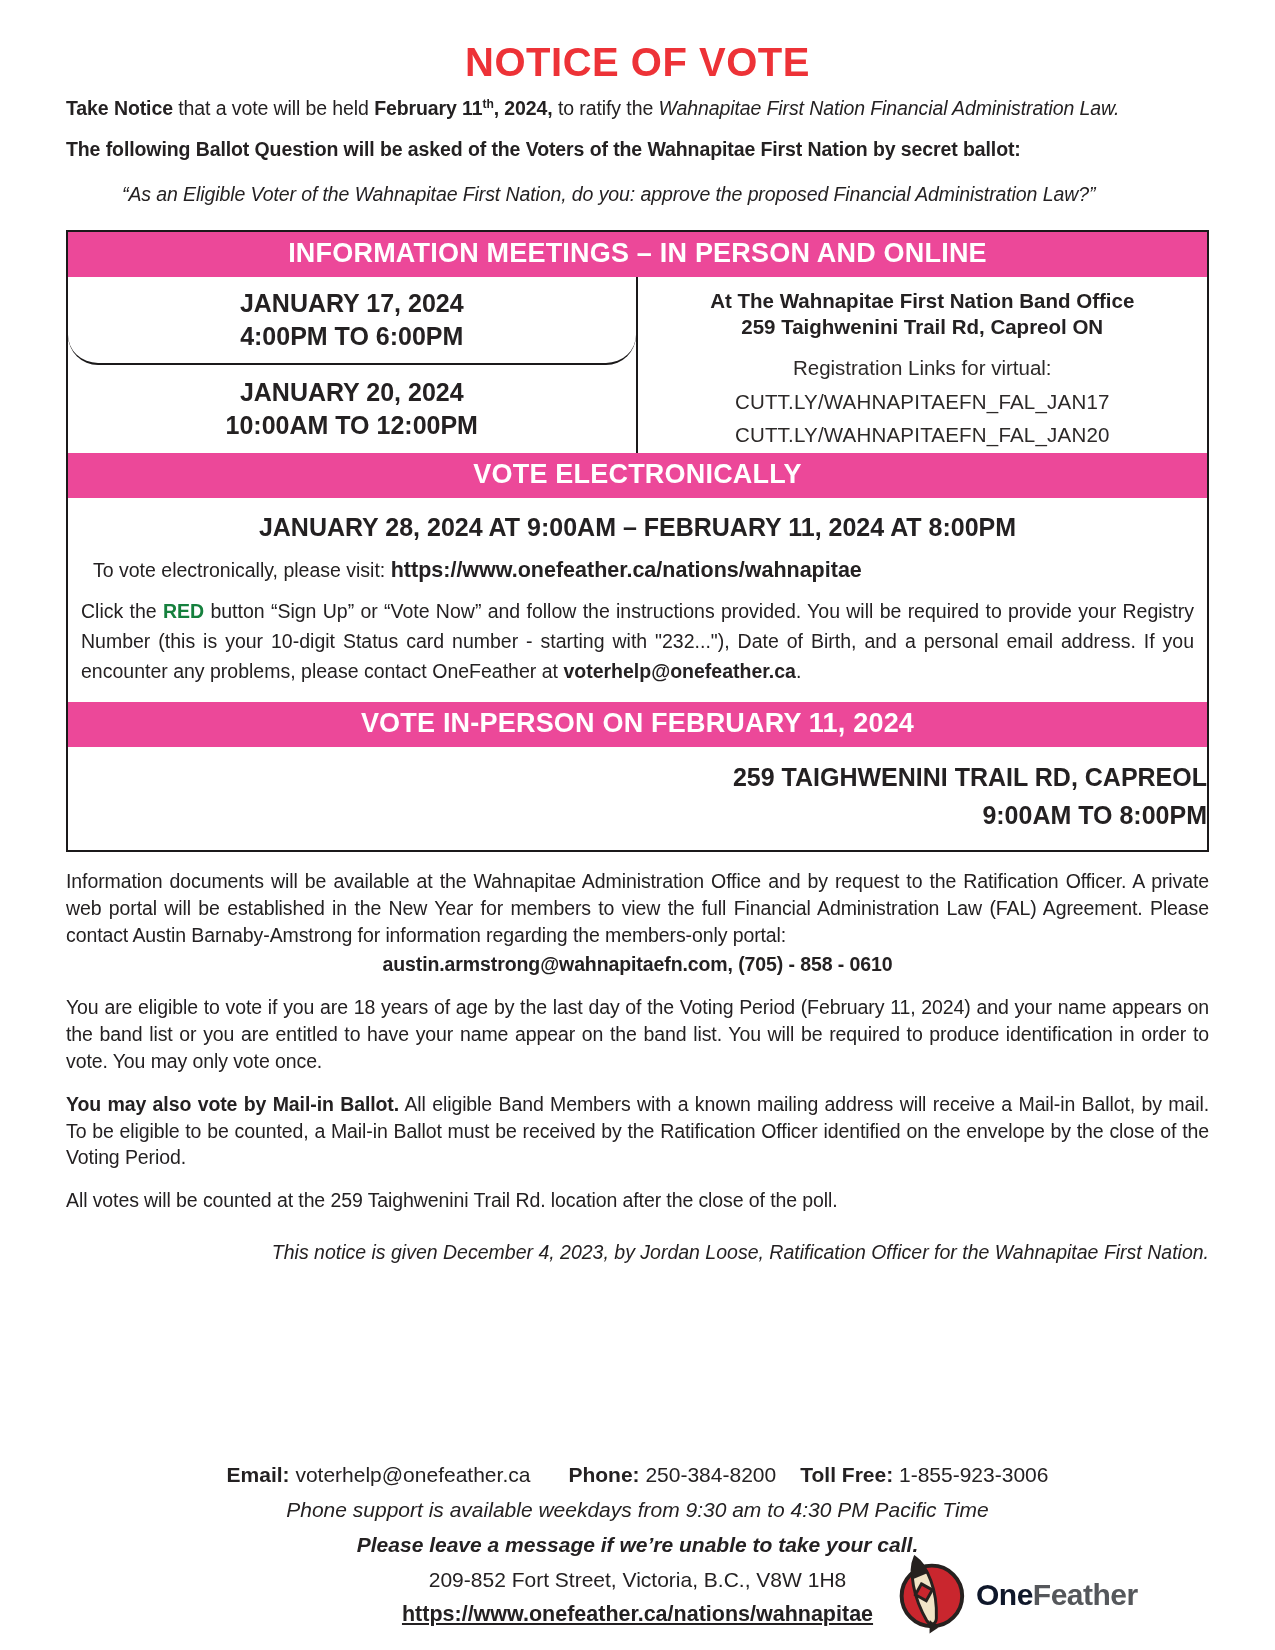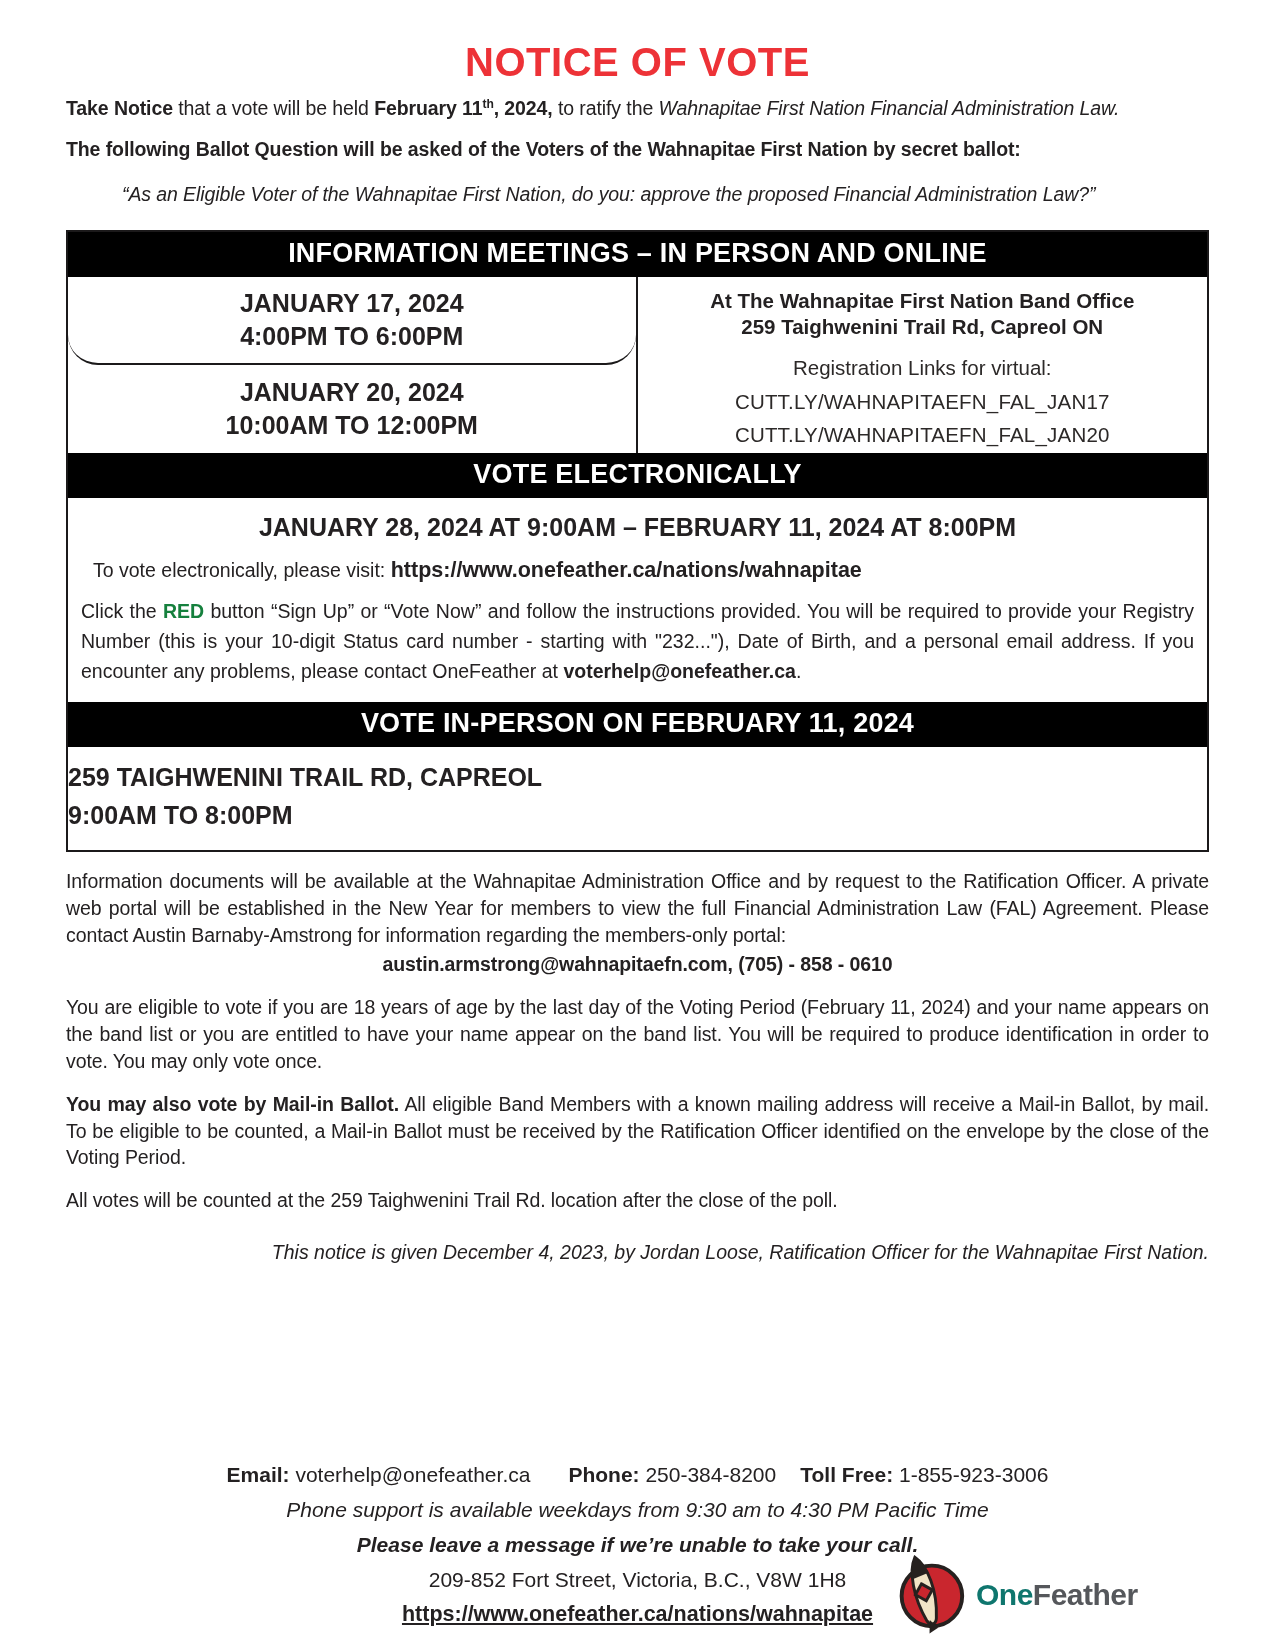--- a/index.html
+++ b/index.html
@@ -14,36 +14,36 @@
   .para { font-size:19.5px; line-height:1.38; text-align:justify; letter-spacing:-0.1px; }
   .p1 { margin-bottom:14px; }
   .p2 { font-weight:700; margin-bottom:18px; text-align:left; }
   .quote { font-style:italic; margin:0 58px 18px 56px; }
   sup { font-size:62%; vertical-align:super; line-height:0; }
   b { font-weight:700; }
   .it { font-style:italic; }
 
   
   .vtable { border:2px solid #1b191a; margin-top:4px; }
-  .bar { background:#000000; color:#ffffff; font-weight:700; font-size:27px;
+  .bar { background:#ec4899; color:#ffffff; font-weight:700; font-size:27px;
          text-align:center; padding:6px 0 8px; letter-spacing:0.2px; }
   .mrow { display:flex; }
   .mleft { width:50%; border-right:2px solid #1b191a; }
   .slot { height:88px; display:flex; flex-direction:column; justify-content:center;
           align-items:center; font-weight:700; font-size:25px; line-height:1.32;border-radius:30px; }
   .slot-top { border-bottom:2px solid #1b191a; }
   .mright { width:50%; text-align:center; padding-top:11px; font-size:20.5px; line-height:1.3; }
   .loc { font-weight:700; }
   .reglabel { margin-top:14px; color:#2c2928; }
   .reglink { margin-top:7px; letter-spacing:0.2px; color:#2c2928; }
   .edate { text-align:center; font-weight:700; font-size:25px; margin:15px 10px 8px; }
   .evisit { font-size:19.5px; line-height:1.38; padding:0 13px; margin:14px 12px 6px; text-align:left; }
   .eclick { font-size:19.5px; line-height:1.52; padding:0 13px; margin:12px 0 16px; text-align:justify; }
   .red-word { color:#15803d; font-weight:700; }
-  .ip-block { text-align:left; font-weight:700; font-size:25px; line-height:1.5;
+  .ip-block { text-align:right; font-weight:700; font-size:25px; line-height:1.5;
               padding:12px 0 16px; }
 
   
   .bp { margin-top:16px; }
   .contact-line { text-align:center; font-weight:700; margin-top:2px; }
   .given { font-style:italic; text-align:right; margin-top:27px; font-size:19.5px; }
 
   
   .footer { margin-top:auto; text-align:center; font-size:21px; line-height:1.42;
             padding-bottom:4px; }
@@ -52,21 +52,21 @@
   .gap-sm { display:inline-block; width:24px; }
   .f-it { font-style:italic; }
   .f-bold-it { font-style:italic; font-weight:700; }
   .f-url { font-weight:700; text-decoration:underline; color:#242122; font-size:21.5px; }
   a { color:inherit; text-decoration:none; }
   a.f-url { text-decoration:underline; }
 
   
   .logo { position:absolute; left:886px; top:1550px; display:flex; align-items:center; }
   .logo-text { font-size:30px; font-weight:700; margin-left:6px; letter-spacing:-0.5px; }
-  .logo-one { color:#0f766e; }
+  .logo-one { color:#0f172a; }
   .logo-feather { color:#55575b; }
 </style>
 </head>
 <body>
 
 <div class="page">
 
   <div class="title">NOTICE OF VOTE</div>
 
   <p class="para p1"><b>Take Notice</b><span> that a vote will be held </span><b>February 11</b><b><sup>th</sup></b><b>, 2024,</b><span> to ratify the </span><span class="it">Wahnapitae First Nation Financial Administration Law.</span></p>

